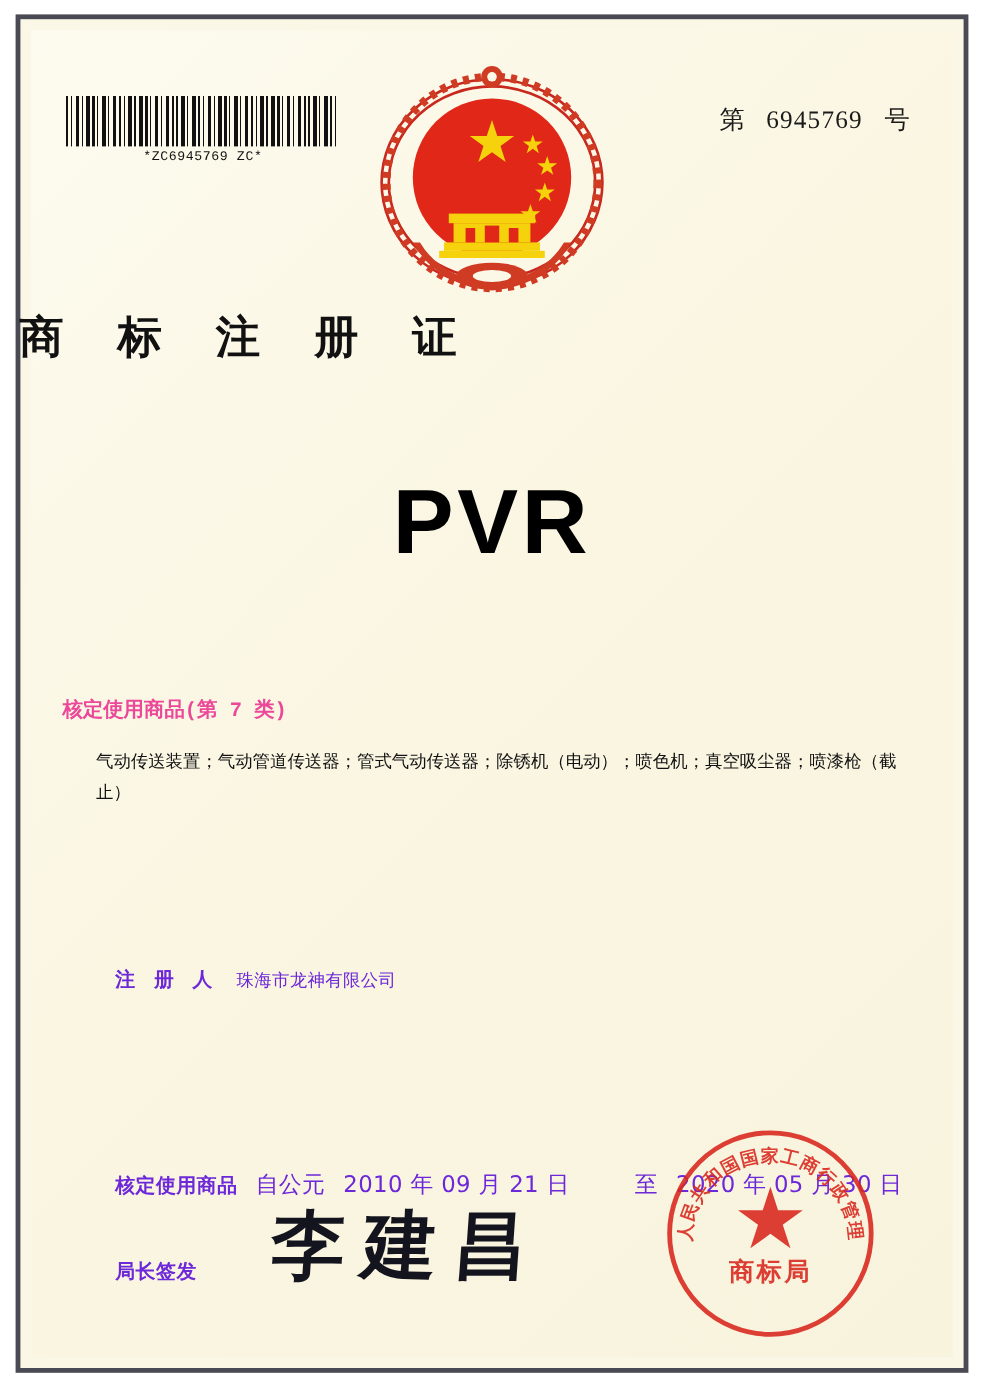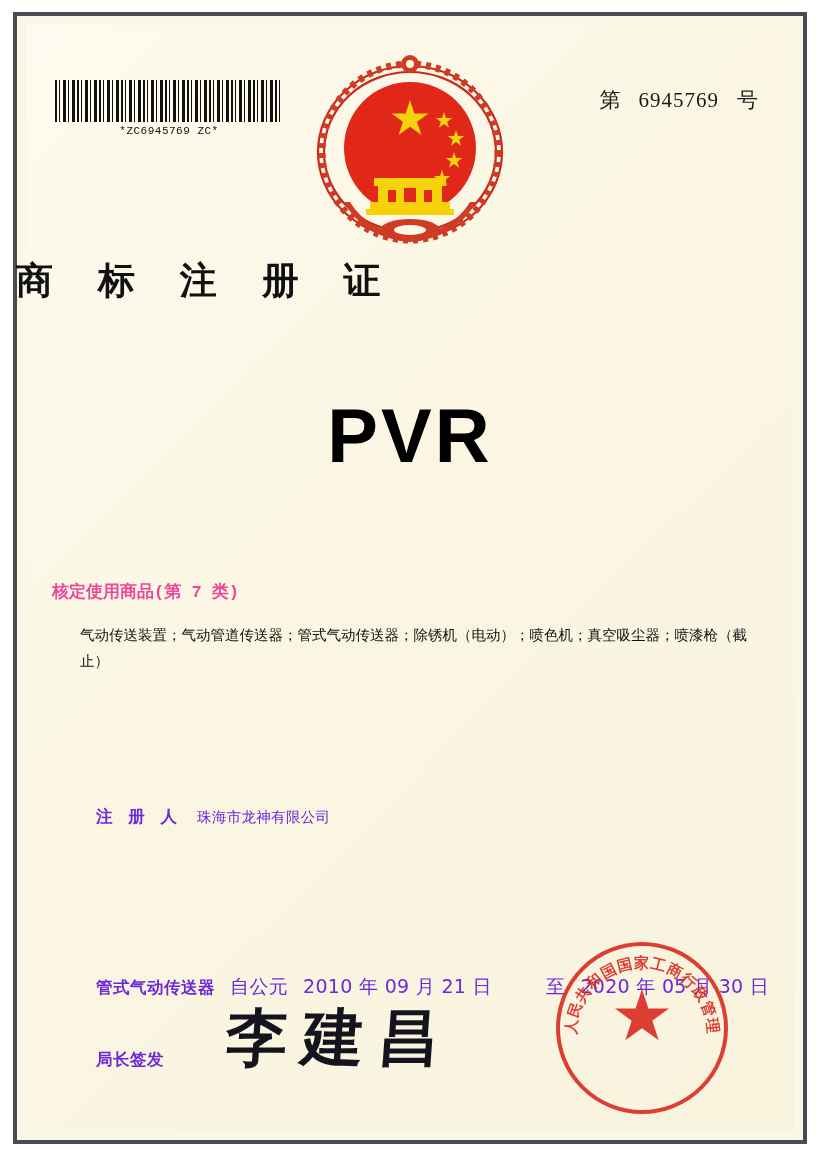--- a/index.html
+++ b/index.html
@@ -326,21 +326,21 @@
   <div class="goods-heading">核定使用商品(第 7 类)</div>
   <div class="goods-body">气动传送装置；气动管道传送器；管式气动传送器；除锈机（电动）；喷色机；真空吸尘器；喷漆枪（截止）</div>
 
   <div class="field field-registrant">
     <span class="f-label">注 册 人</span>
     <span class="f-value">珠海市龙神有限公司</span>
   </div>
 
 
   <div class="field field-validity">
-    <span class="f-label wide">管式气动传送器</span>
+    <span class="f-label wide">核定使用商品</span>
     <span class="f-value">自公元</span>
     <span class="f-value">2010 年 09 月 21 日</span>
     <span class="validity-gap"></span>
     <span class="f-value">至</span>
     <span class="f-value">2020 年 05 月 30 日</span>
   </div>
 
   <div class="field field-signature">
     <span class="f-label wide">局长签发</span>
   </div>
@@ -353,15 +353,16 @@
       <defs>
         <path id="sealArcPath" d="M 20 92 A 66 66 0 1 1 152 92"></path>
       </defs>
       <text>
         <textPath href="#sealArcPath" startOffset="50%" text-anchor="middle">中华人民共和国国家工商行政管理总局</textPath>
       </text>
     </svg>
     <svg class="seal-star" viewBox="0 0 54 54" xmlns="http://www.w3.org/2000/svg">
       <polygon points="27,1 33.4,20.6 54,20.6 37.3,32.7 43.7,52.3 27,40.2 10.3,52.3 16.7,32.7 0,20.6 20.6,20.6" fill="#d9261c"></polygon>
     </svg>
+    <div class="seal-bottom-text">商标局</div>
   </div>
 
 </div>
 
 </body></html>

